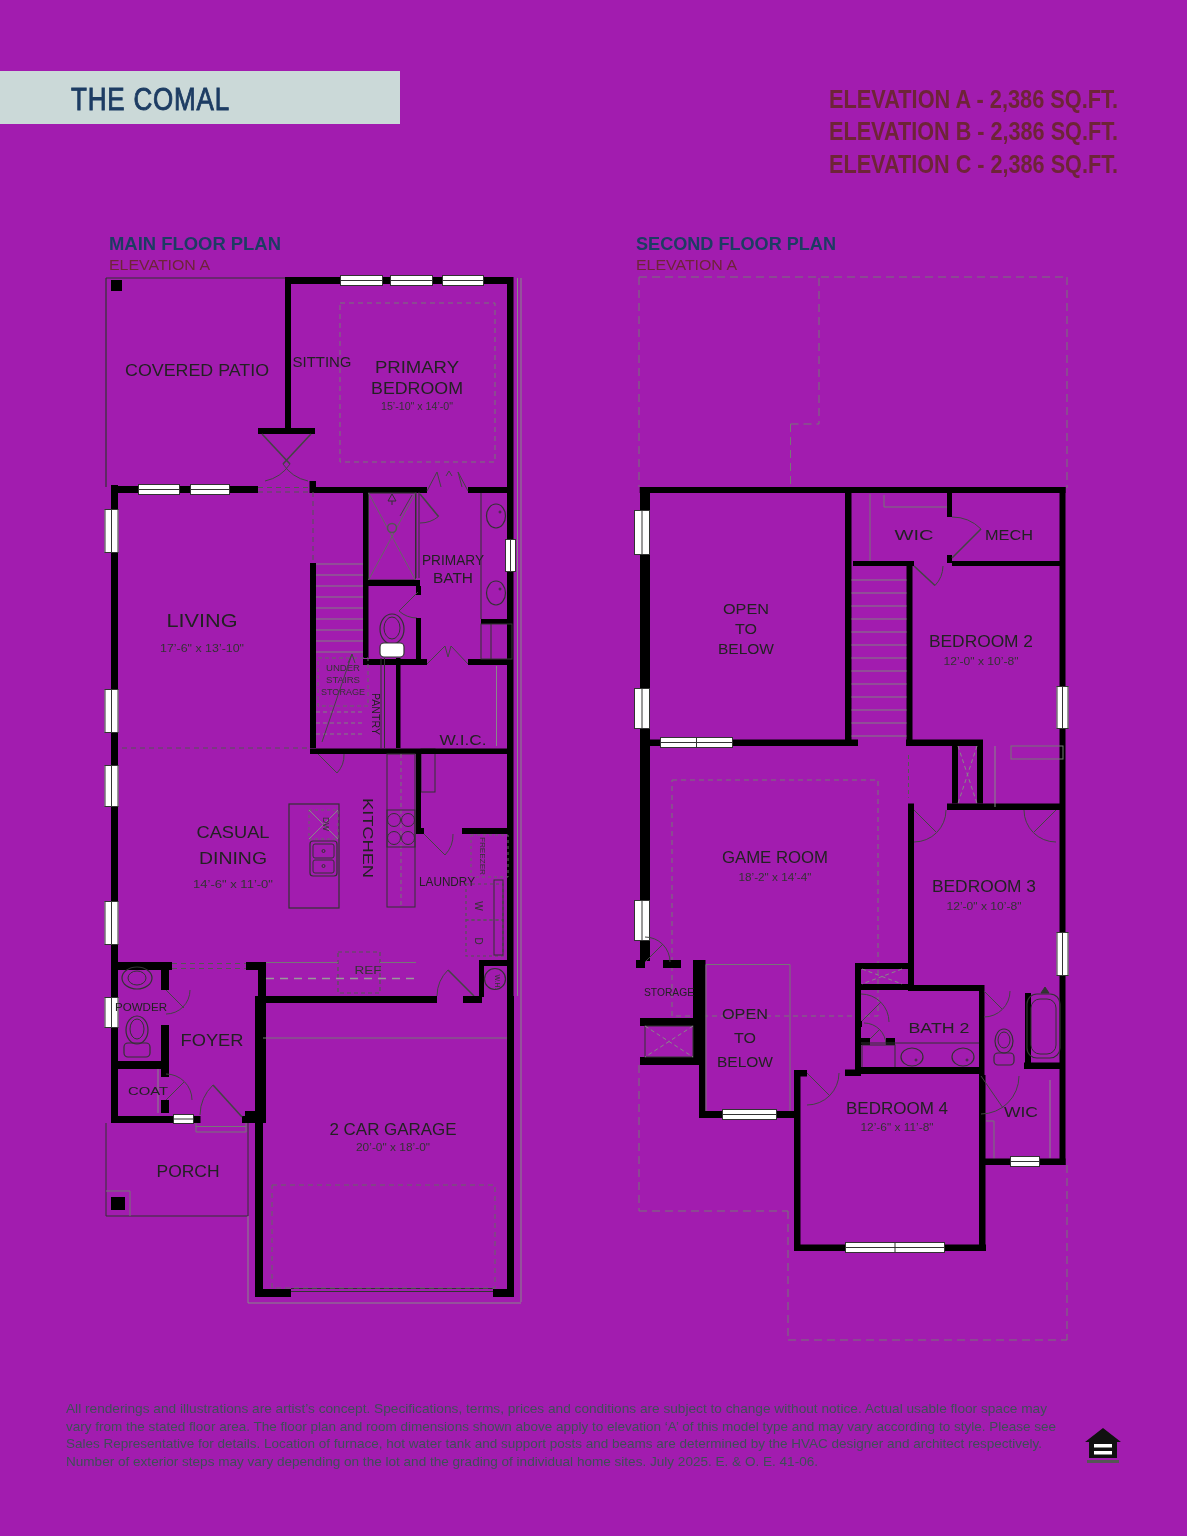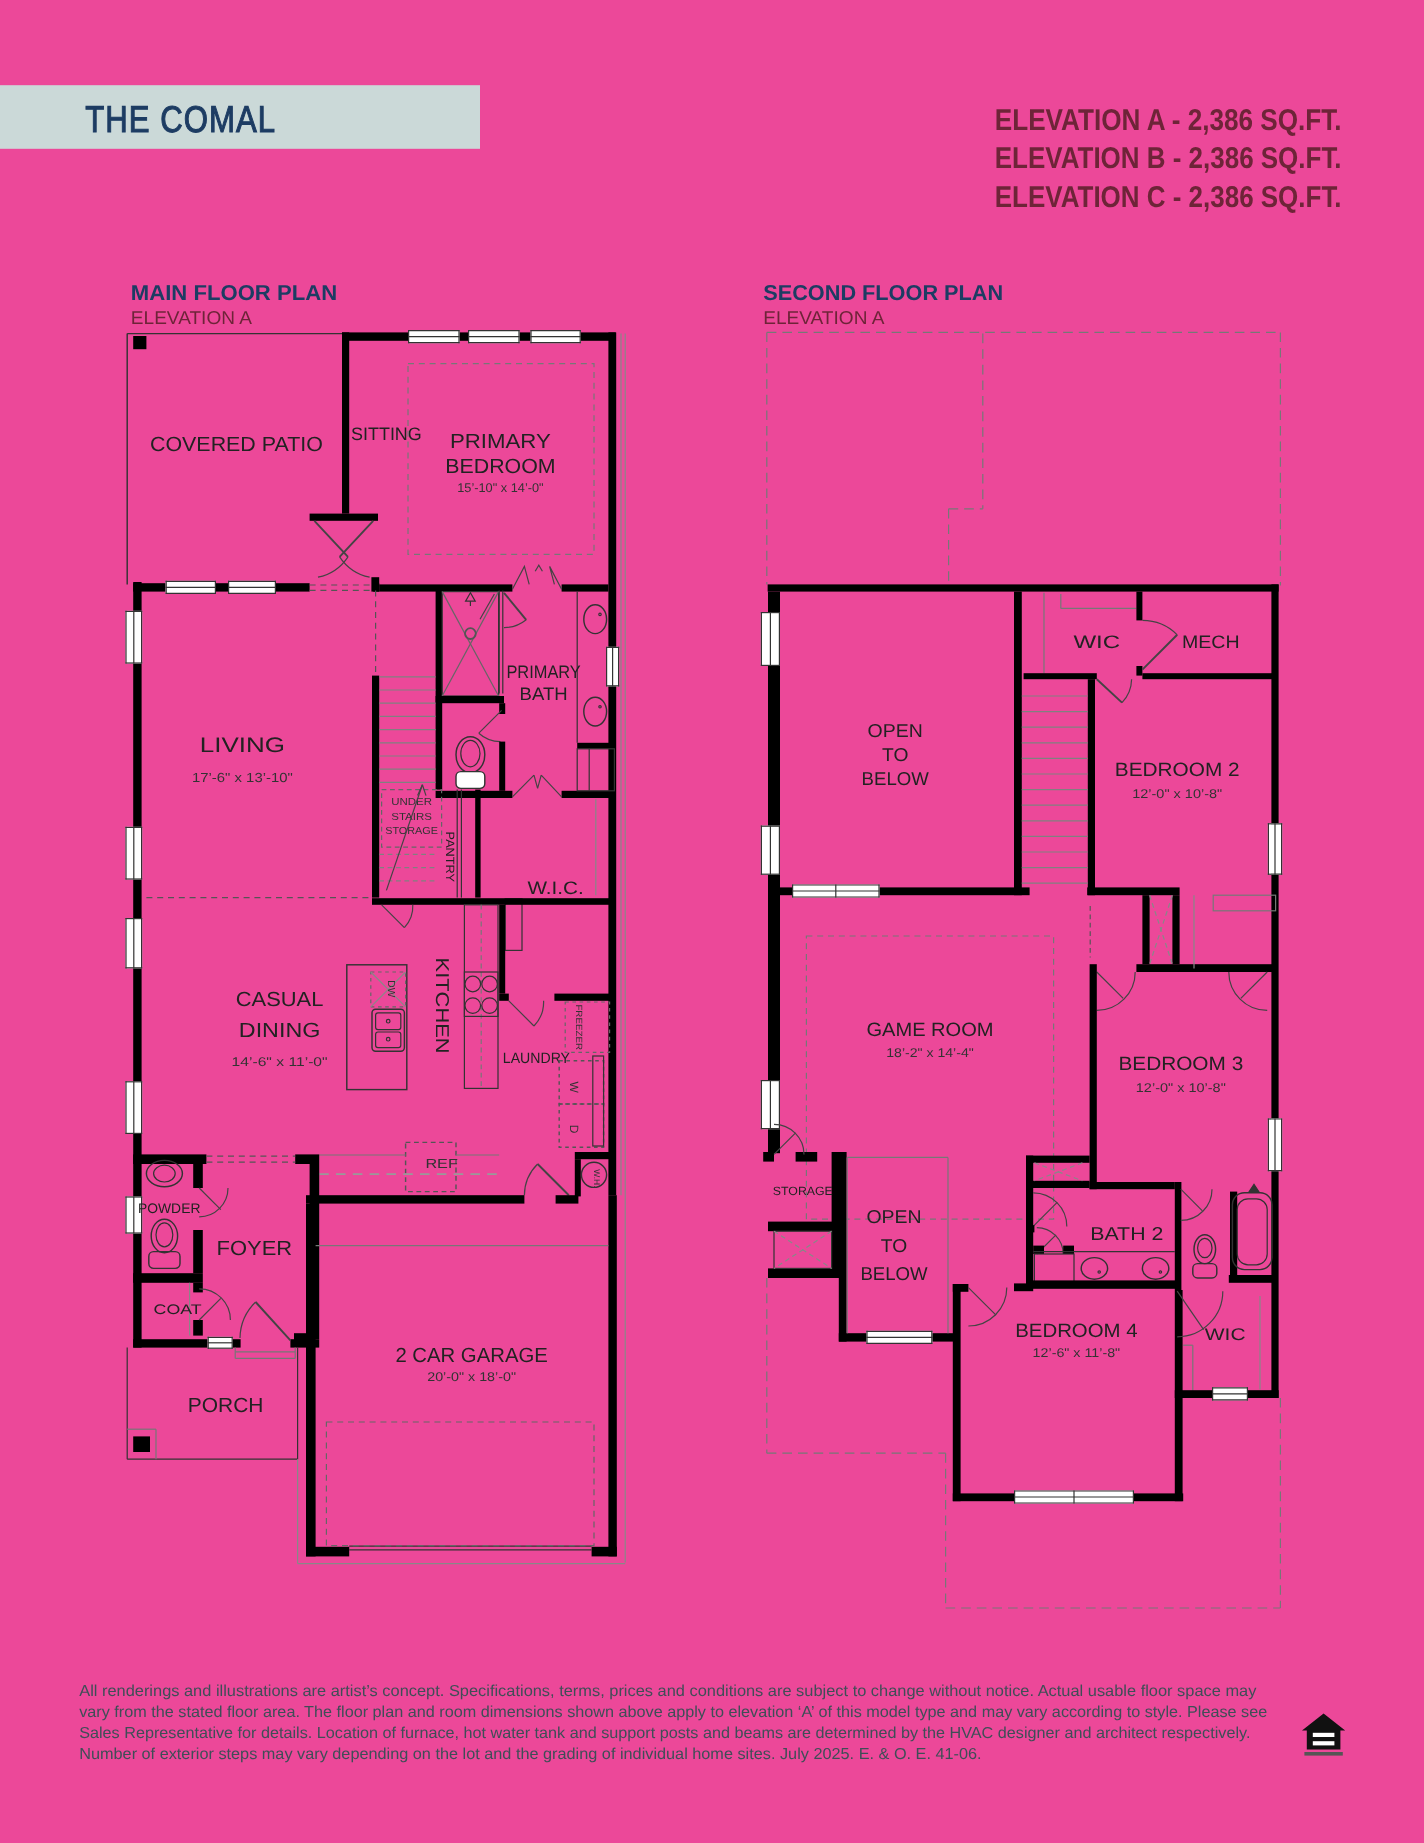--- a/index.html
+++ b/index.html
@@ -1,16 +1,16 @@
 <!DOCTYPE html>
 <html><head>
 <meta charset="utf-8">
 <style>
   html,body { margin:0; padding:0; background:#fff; }
-  #page { position:relative; width:1187px; height:1536px; background:#ec4899; overflow:hidden;
+  #page { position:relative; width:1187px; height:1536px; background:#a21caf; overflow:hidden;
           font-family:"Liberation Sans", sans-serif; }
   svg { position:absolute; left:0; top:0; }
   svg text { font-family:"Liberation Sans", sans-serif; }
 </style>
 </head>
 <body>
 <div id="page">
 <svg width="1187" height="1536" viewBox="0 0 1187 1536">
 
 <g>

